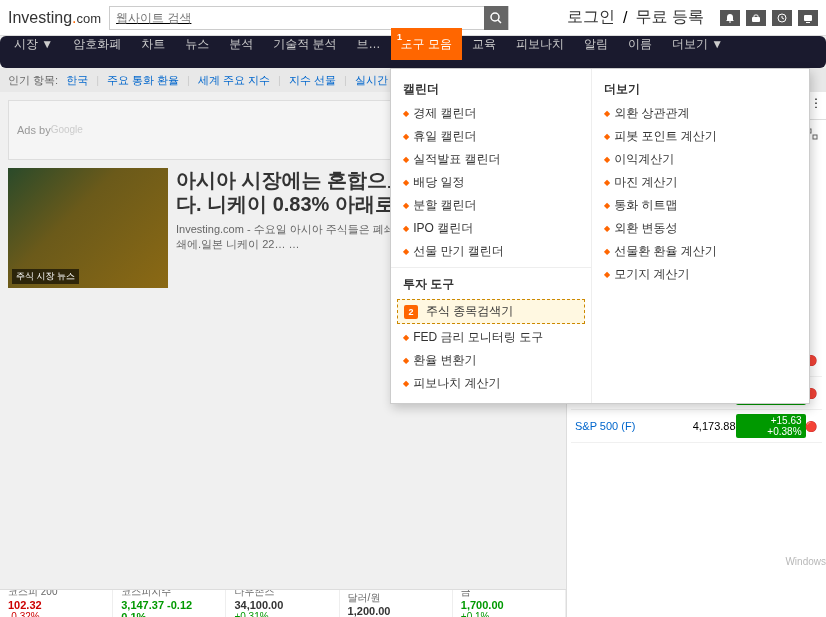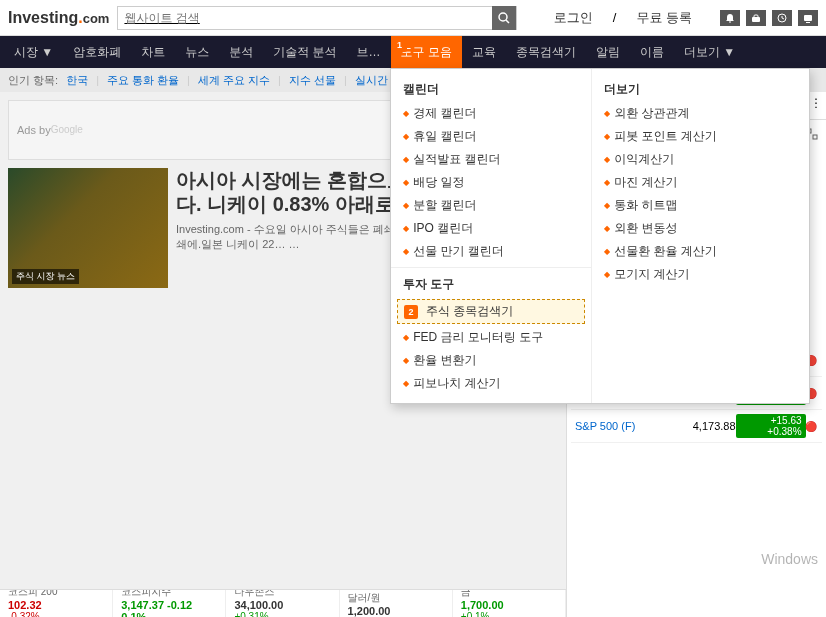--- a/index.html
+++ b/index.html
@@ -1,31 +1,31 @@
 <!DOCTYPE html>
 <html><head>
   <meta charset="utf-8">
   <style>
     * { margin: 0; padding: 0; box-sizing: border-box; }
     body { font-family: Arial, sans-serif; font-size: 12px; background: #f0f0f0; width: 826px; height: 617px; overflow: hidden; position: relative; }
 
     
     .top-bar { background: #fff; display: flex; align-items: center; padding: 4px 8px; border-bottom: 1px solid #ddd; height: 36px; }
-    .logo { color: #ff6600; font-weight: bold; font-size: 16px; margin-right: 8px; }
+    .logo { color: #ff6600; font-weight: normal; font-size: 16px; margin-right: 8px; }
     .logo span { color: #333; }
     .search-bar { display: flex; align-items: center; flex: 1; max-width: 400px; border: 1px solid #ccc; height: 24px; }
     .search-input { border: none; outline: none; flex: 1; font-size: 12px; padding: 0 6px; height: 100%; text-decoration: underline; }
     .search-btn { background: #666; color: white; border: none; width: 24px; height: 24px; cursor: pointer; display: flex; align-items: center; justify-content: center; }
-    .auth-links { margin-left: auto; display: flex; align-items: center; gap: 20px; font-size: 13px; }
+    .auth-links { margin-left: auto; display: flex; align-items: center; gap: 8px; font-size: 16px; }
     .auth-links a { color: #333; text-decoration: none; }
     .auth-icons { display: flex; gap: 6px; margin-left: 8px; }
     .icon-box { width: 20px; height: 16px; background: #555; display: flex; align-items: center; justify-content: center; }
 
     
-    .nav-bar { background: #1a1a2e; display: flex; align-items: flex-end; height: 32px; padding: 0 4px; }
+    .nav-bar { background: #1a1a2e; display: flex; align-items: flex-end; height: 32px; padding: 8px 4px; border-radius: 6px; }
     .nav-item { color: #ccc; padding: 0 10px; height: 32px; display: flex; align-items: center; cursor: pointer; font-size: 12px; white-space: nowrap; }
     .nav-item.active { background: #ff6600; color: white; }
 
     
     .sub-nav { background: #e8e8e8; display: flex; align-items: center; padding: 2px 8px; height: 24px; font-size: 11px; gap: 4px; }
     .sub-nav-label { color: #666; }
     .sub-nav-item { color: #0066cc; cursor: pointer; margin: 0 4px; }
 
     
     .dropdown-overlay { position: absolute; top: 68px; left: 390px; background: #fff; border: 1px solid #ccc; box-shadow: 2px 4px 10px rgba(0,0,0,0.2); z-index: 100; display: flex; min-width: 420px; }
@@ -72,21 +72,21 @@
 
     .stock-list { padding: 4px; }
     .stock-row { display: flex; justify-content: space-between; align-items: center; padding: 4px 4px; border-bottom: 1px solid #f0f0f0; font-size: 11px; }
     .stock-name { color: #0066cc; flex: 1; }
     .stock-val { width: 60px; text-align: right; }
     .stock-chg { width: 70px; text-align: right; }
     .chg-badge { display: inline-block; color: white; padding: 1px 4px; border-radius: 2px; font-size: 10px; }
     .chg-up { background: #009900; }
 
     
-    .windows-watermark { position: absolute; bottom: 50px; right: 8px; font-size: 14px; color: rgba(0,0,0,0.3); }
+    .windows-watermark { position: absolute; bottom: 50px; right: 0; font-size: 10px; color: rgba(0,0,0,0.3); }
 
     .nav-numbered { position: relative; }
     .nav-number-badge { position: absolute; top: 2px; left: 2px; background: #ff6600; color: white; font-size: 9px; width: 14px; height: 14px; display: flex; align-items: center; justify-content: center; border-radius: 2px; font-weight: bold; }
     .dropdown-number-badge { background: #ff6600; color: white; font-size: 9px; width: 14px; height: 14px; display: inline-flex; align-items: center; justify-content: center; border-radius: 2px; font-weight: bold; margin-right: 4px; }
   </style>
 </head>
 <body>
 
 <div class="top-bar">
   <div class="logo">
@@ -141,21 +141,21 @@
   <div class="nav-item">차트</div>
   <div class="nav-item">뉴스</div>
   <div class="nav-item">분석</div>
   <div class="nav-item">기술적 분석</div>
   <div class="nav-item">브…</div>
   <div class="nav-item active nav-numbered" style="position:relative;">
     <span class="nav-number-badge">1</span>
     도구 모음
   </div>
   <div class="nav-item">교육</div>
-  <div class="nav-item">종목검색기</div>
+  <div class="nav-item">피보나치</div>
   <div class="nav-item">알림</div>
   <div class="nav-item">이름</div>
   <div class="nav-item">더보기 ▼</div>
 </div>
 
 <div class="sub-nav">
   <span class="sub-nav-label">인기 항목:</span>
   <span class="sub-nav-item">한국</span>
   <span style="color:#ccc">|</span>
   <span class="sub-nav-item">주요 통화 환율</span>

